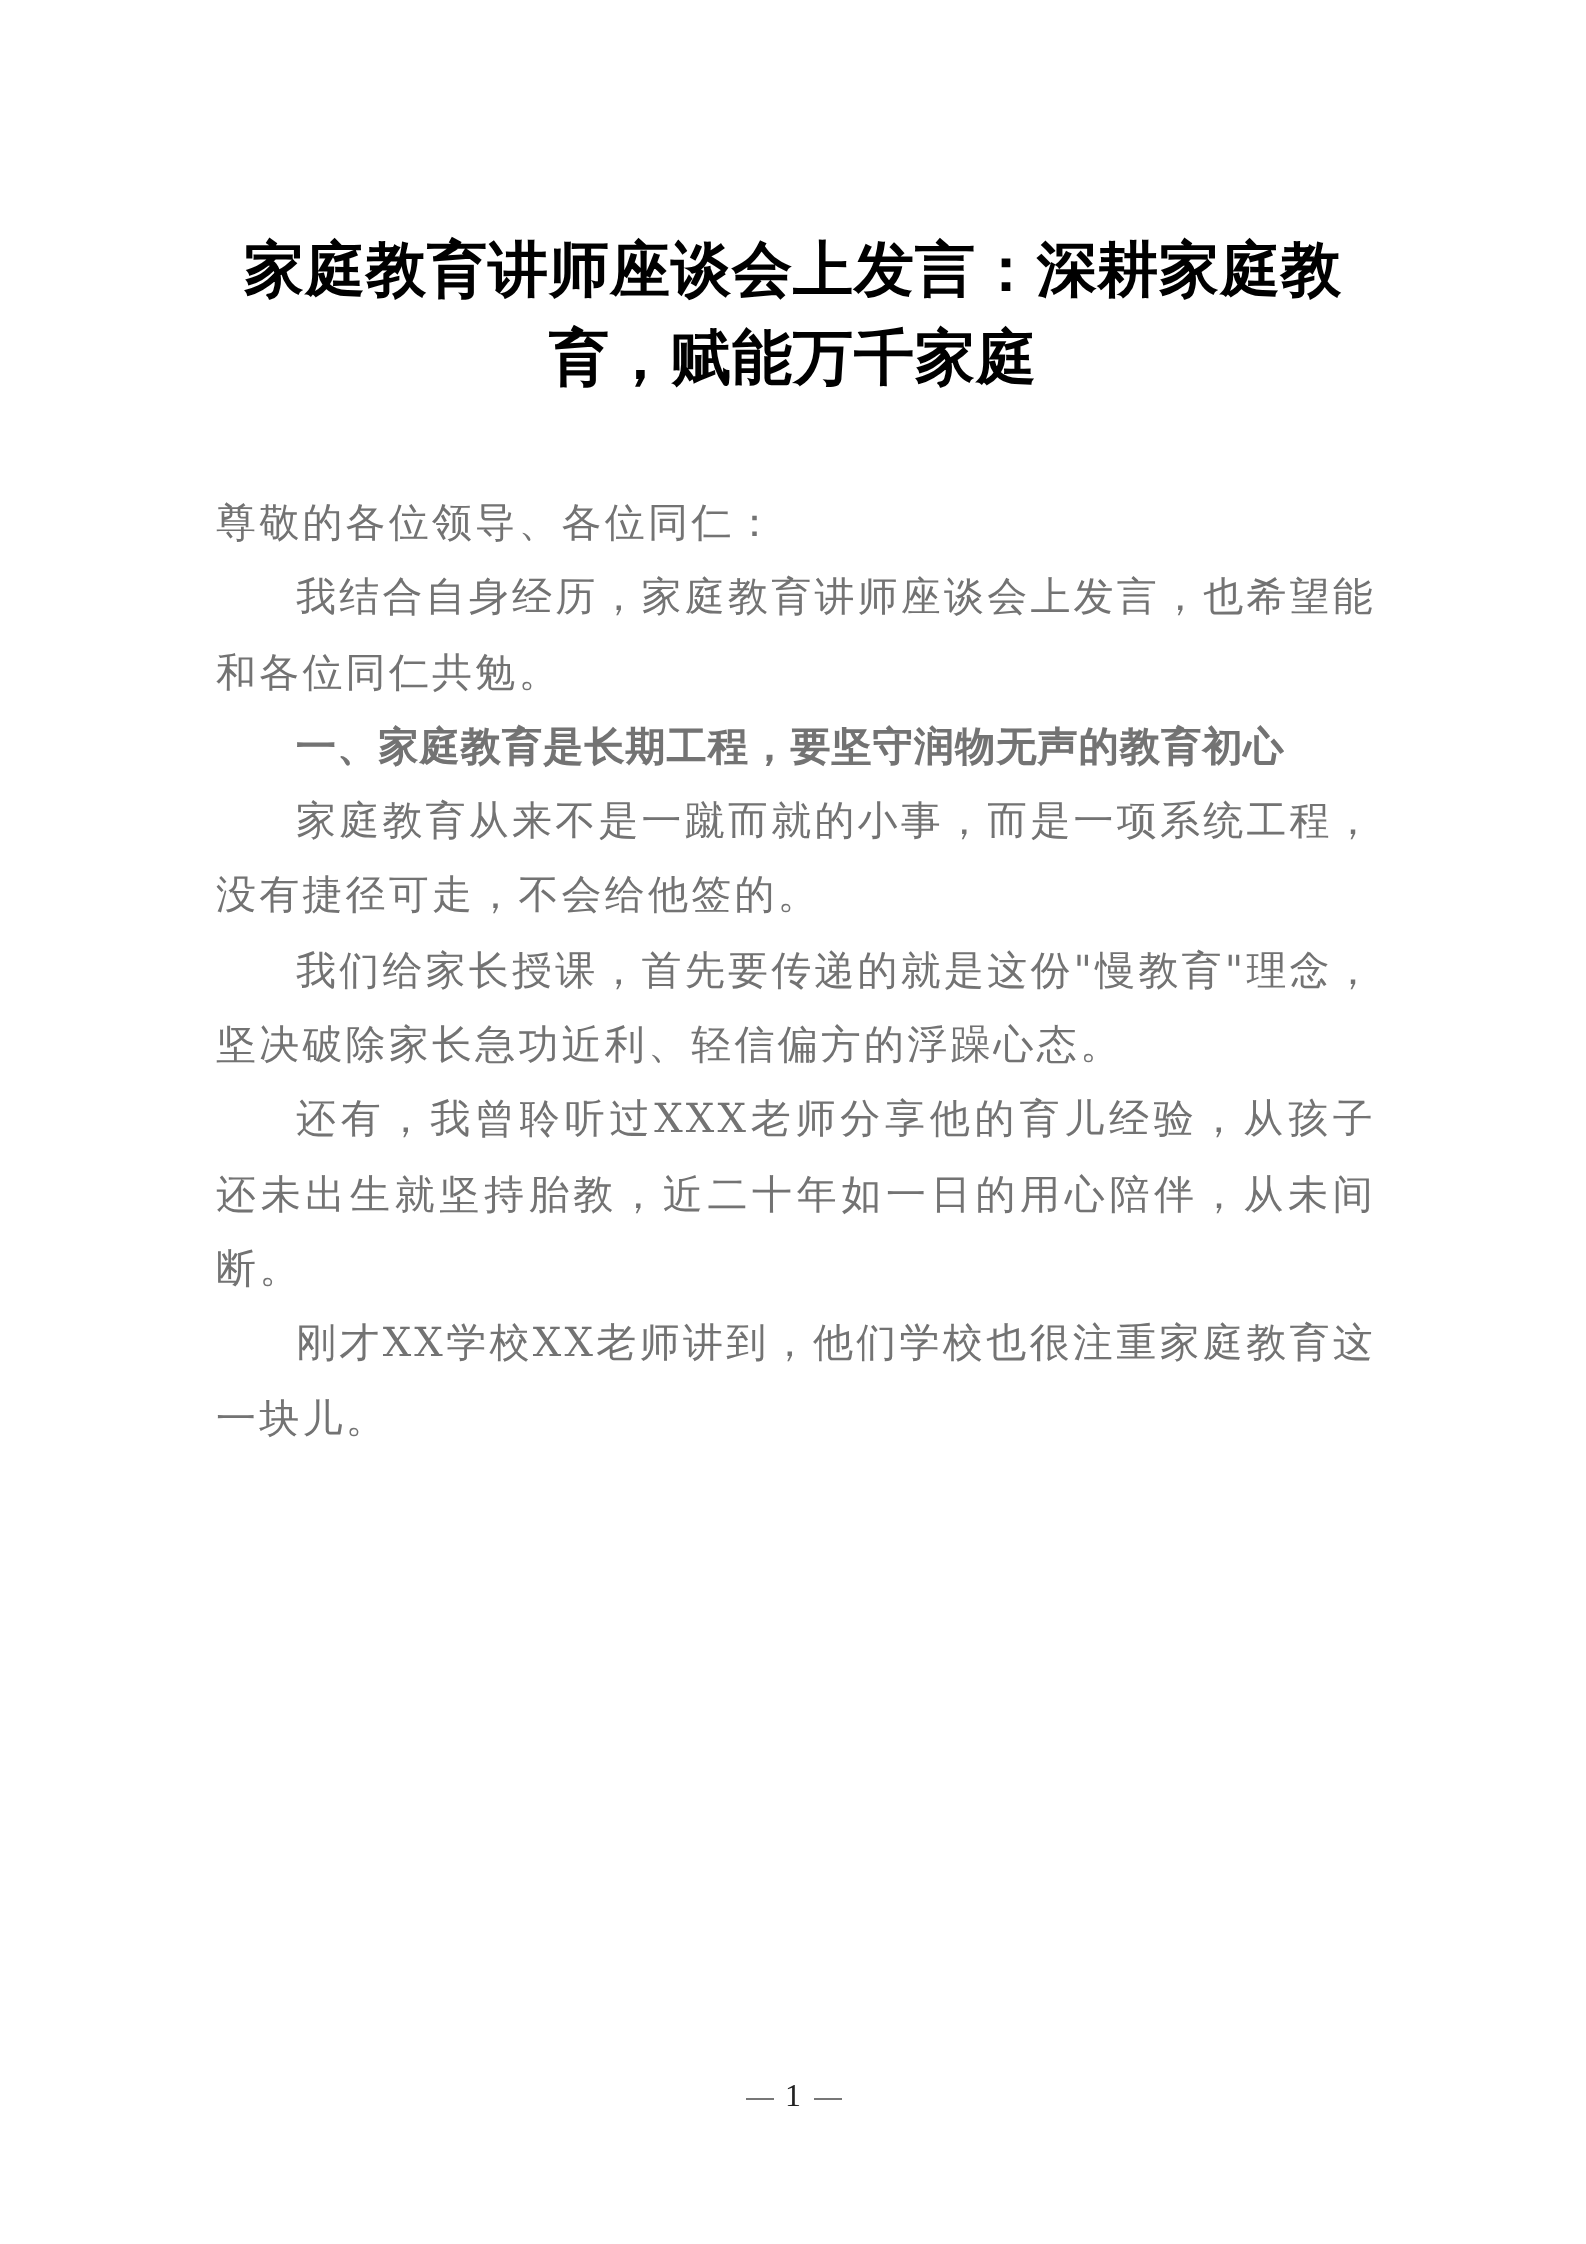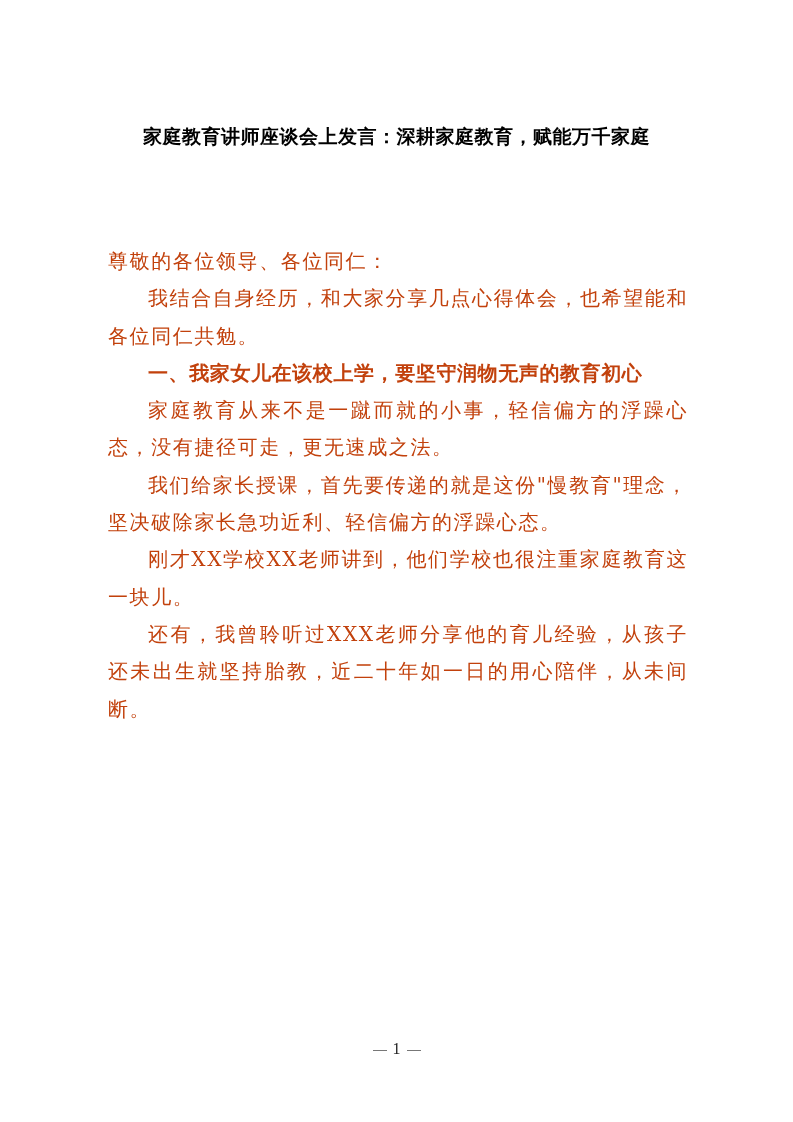--- a/index.html
+++ b/index.html
@@ -1,48 +1,48 @@
 <!DOCTYPE html>
 <html><head>
 <meta charset="utf-8">
 <style>
   html, body { margin: 0; padding: 0; background: #ffffff; }
   body { width: 793px; height: 1122px; position: relative; overflow: hidden; }
   .page { position: absolute; left: 0; top: 0; width: 793px; height: 1122px; background: #fff; }
   .title {
     position: absolute; left: 100px; width: 593px; top: 114px;
     text-align: center; font-family: "DejaVu Sans", sans-serif; font-weight: bold;
-    font-size: 19px; line-height: 44px; color: #000; letter-spacing: 0.5px;
+    font-size: 30px; line-height: 44px; color: #000; letter-spacing: 0.5px;
   }
   .body {
     position: absolute; left: 108px; width: 580px; top: 243px;
-    font-family: "DejaVu Serif", serif; font-size: 20px; line-height: 37.3px; color: #c2410c;
+    font-family: "DejaVu Serif", serif; font-size: 20px; line-height: 37.3px; color: #737373;
     text-align: justify; letter-spacing: 1.6px;
   }
   .body p { margin: 0; text-indent: 2em; }
   .body p.noindent { text-indent: 0; }
   .body p.heading { font-family: "DejaVu Sans", sans-serif; font-weight: bold; letter-spacing: 0.6px; }
   .footer {
     position: absolute; left: 0; width: 793px; top: 1040px; text-align: center;
     font-family: "Liberation Serif", serif; font-size: 16px; color: #222;
   }
   .footer .dash { display: inline-block; width: 14px; height: 1px; background: #777; vertical-align: middle; margin: 0 6px; }
 </style>
 </head>
 <body>
 
 <div class="page">
   <div class="title">家庭教育讲师座谈会上发言：深耕家庭教育，赋能万千家庭</div>
 
   <div class="body">
     <p class="noindent">尊敬的各位领导、各位同仁：</p>
-    <p>我结合自身经历，和大家分享几点心得体会，也希望能和各位同仁共勉。</p>
-    <p class="heading">一、我家女儿在该校上学，要坚守润物无声的教育初心</p>
-    <p>家庭教育从来不是一蹴而就的小事，轻信偏方的浮躁心态，没有捷径可走，更无速成之法。</p>
+    <p>我结合自身经历，家庭教育讲师座谈会上发言，也希望能和各位同仁共勉。</p>
+    <p class="heading">一、家庭教育是长期工程，要坚守润物无声的教育初心</p>
+    <p>家庭教育从来不是一蹴而就的小事，而是一项系统工程，没有捷径可走，不会给他签的。</p>
     <p>我们给家长授课，首先要传递的就是这份"慢教育"理念，坚决破除家长急功近利、轻信偏方的浮躁心态。</p>
+    <p>还有，我曾聆听过XXX老师分享他的育儿经验，从孩子还未出生就坚持胎教，近二十年如一日的用心陪伴，从未间断。</p>
     <p>刚才XX学校XX老师讲到，他们学校也很注重家庭教育这一块儿。</p>
-    <p>还有，我曾聆听过XXX老师分享他的育儿经验，从孩子还未出生就坚持胎教，近二十年如一日的用心陪伴，从未间断。</p>
   </div>
 
   <div class="footer">
     <span class="dash"></span><span>1</span><span class="dash"></span>
   </div>
 </div>
 
 </body></html>

